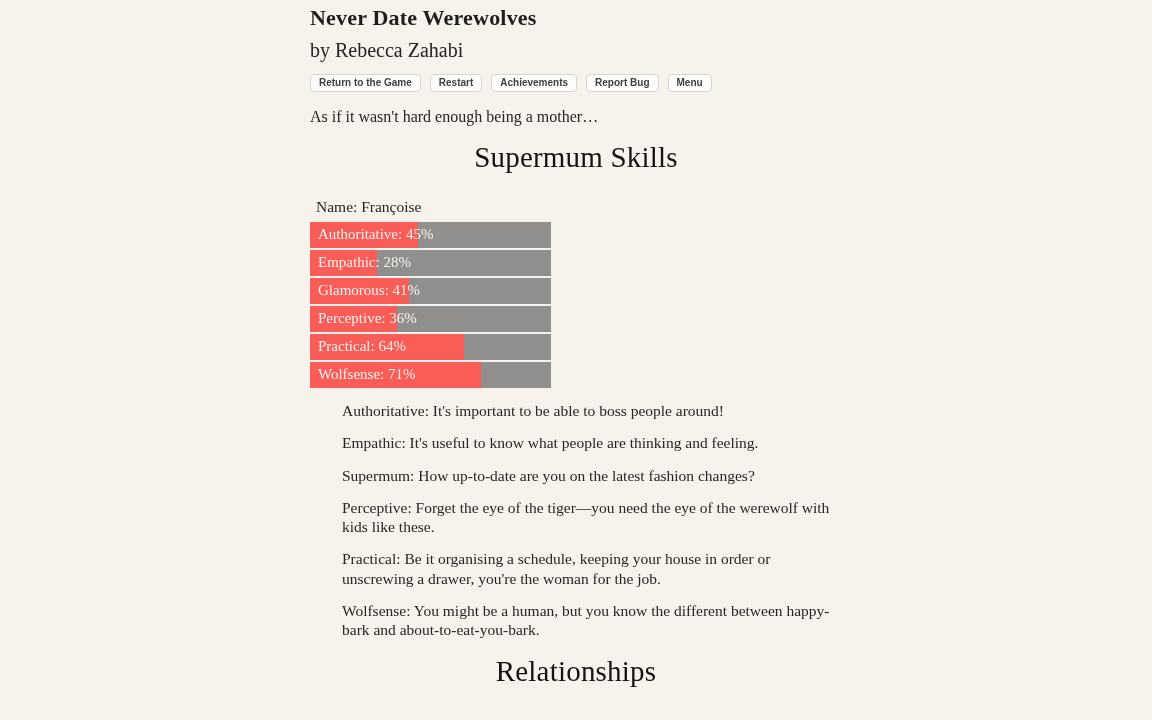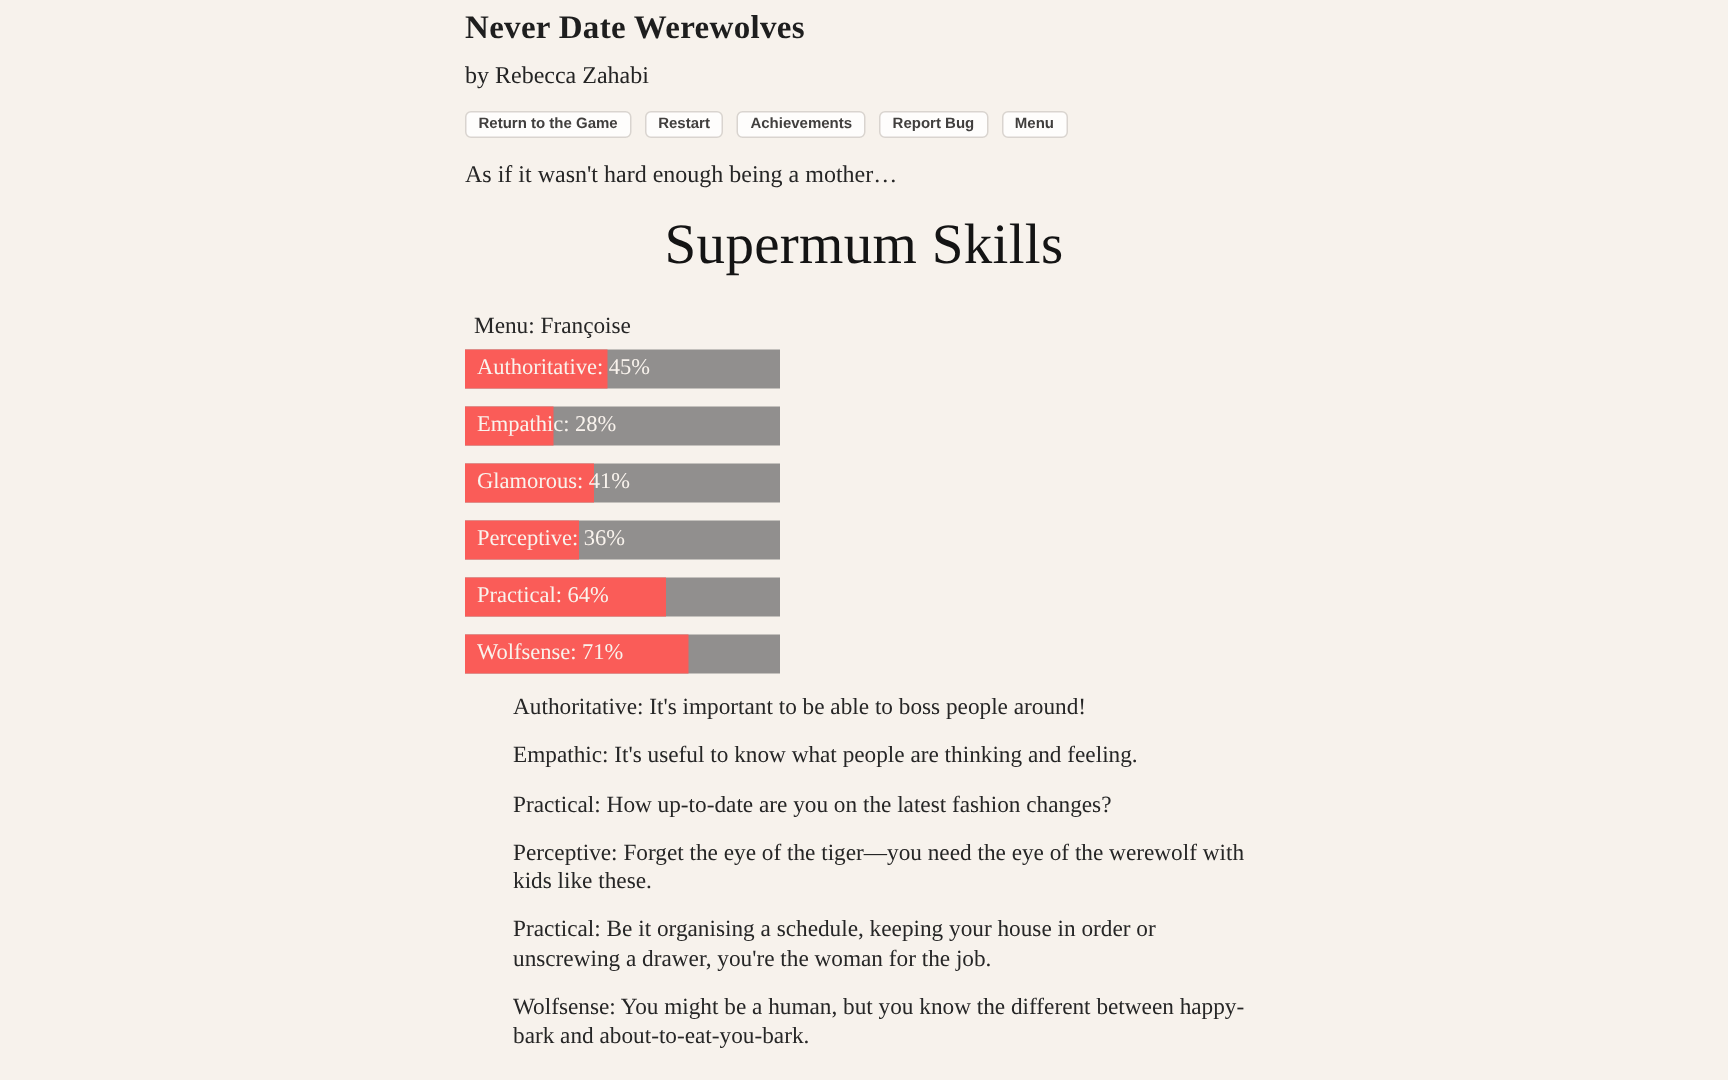--- a/index.html
+++ b/index.html
@@ -24,21 +24,21 @@
   }
   h1.game-title {
     font-size: 22px;
     font-weight: 600;
     line-height: 27px;
     margin: 0;
     color: #1e1e1e;
     letter-spacing: 0.2px;
   }
   p.game-author {
-    font-size: 16px;
+    font-size: 20px;
     line-height: 19px;
     margin: 10px 0 0;
     color: #242424;
   }
   .toolbar {
     display: flex;
     gap: 9px;
     margin-top: 14px;
     align-items: flex-end;
   }
@@ -56,40 +56,40 @@
     cursor: pointer;
     white-space: nowrap;
   }
   p.intro {
     font-size: 16px;
     line-height: 19px;
     margin: 15px 0 0;
     font-family: Liberation Serif, serif;
   }
   h2.section-heading {
-    font-size: 38px;
+    font-size: 29px;
     font-weight: 400;
     text-align: center;
     margin: 15px 0 23px;
     color: #141414;
     letter-spacing: 0.2px;
   }
   p.name-line {
     font-size: 15.5px;
     line-height: 19px;
     margin: 0 0 6px;
     padding-left: 6px;
   }
   .bars { margin: 0; }
   .stat-bar {
     position: relative;
-    width: 210px;
+    width: 241px;
     height: 26px;
     background: var(--bar-track);
-    margin-bottom: 12px;
+    margin-bottom: 2px;
   }
   .stat-fill {
     position: absolute;
     left: 0; top: 0; bottom: 0;
     background: var(--bar-fill);
   }
   .stat-label {
     position: absolute;
     left: 8px;
     top: 50%;
@@ -118,21 +118,21 @@
       <button class="btn">Restart</button>
       <button class="btn">Achievements</button>
       <button class="btn">Report Bug</button>
       <button class="btn">Menu</button>
     </div>
 
   <p class="intro">As if it wasn't hard enough being a mother…</p>
 
   <div>
     <h2 class="section-heading">Supermum Skills</h2>
-    <p class="name-line">Menu: Françoise</p>
+    <p class="name-line">Name: Françoise</p>
     <div class="bars">
         <div class="stat-bar">
     <div class="stat-fill" style="width: 45%;"></div>
     <span class="stat-label">Authoritative: 45%</span>
   </div>
         <div class="stat-bar">
     <div class="stat-fill" style="width: 28%;"></div>
     <span class="stat-label">Empathic: 28%</span>
   </div>
         <div class="stat-bar">
@@ -148,21 +148,21 @@
     <span class="stat-label">Practical: 64%</span>
   </div>
         <div class="stat-bar">
     <div class="stat-fill" style="width: 71%;"></div>
     <span class="stat-label">Wolfsense: 71%</span>
   </div>
       </div>
     <div class="descriptions">
         <p class="desc">Authoritative: It's important to be able to boss people around!</p>
         <p class="desc">Empathic: It's useful to know what people are thinking and feeling.</p>
-        <p class="desc">Practical: How up-to-date are you on the latest fashion changes?</p>
+        <p class="desc">Supermum: How up-to-date are you on the latest fashion changes?</p>
         <p class="desc">Perceptive: Forget the eye of the tiger—you need the eye of the werewolf with kids like these.</p>
         <p class="desc">Practical: Be it organising a schedule, keeping your house in order or unscrewing a drawer, you're the woman for the job.</p>
         <p class="desc">Wolfsense: You might be a human, but you know the different between happy-bark and about-to-eat-you-bark.</p>
       </div>
   </div>
 
   <div>
     <h2 class="section-heading">Relationships</h2>
 
   </div>

